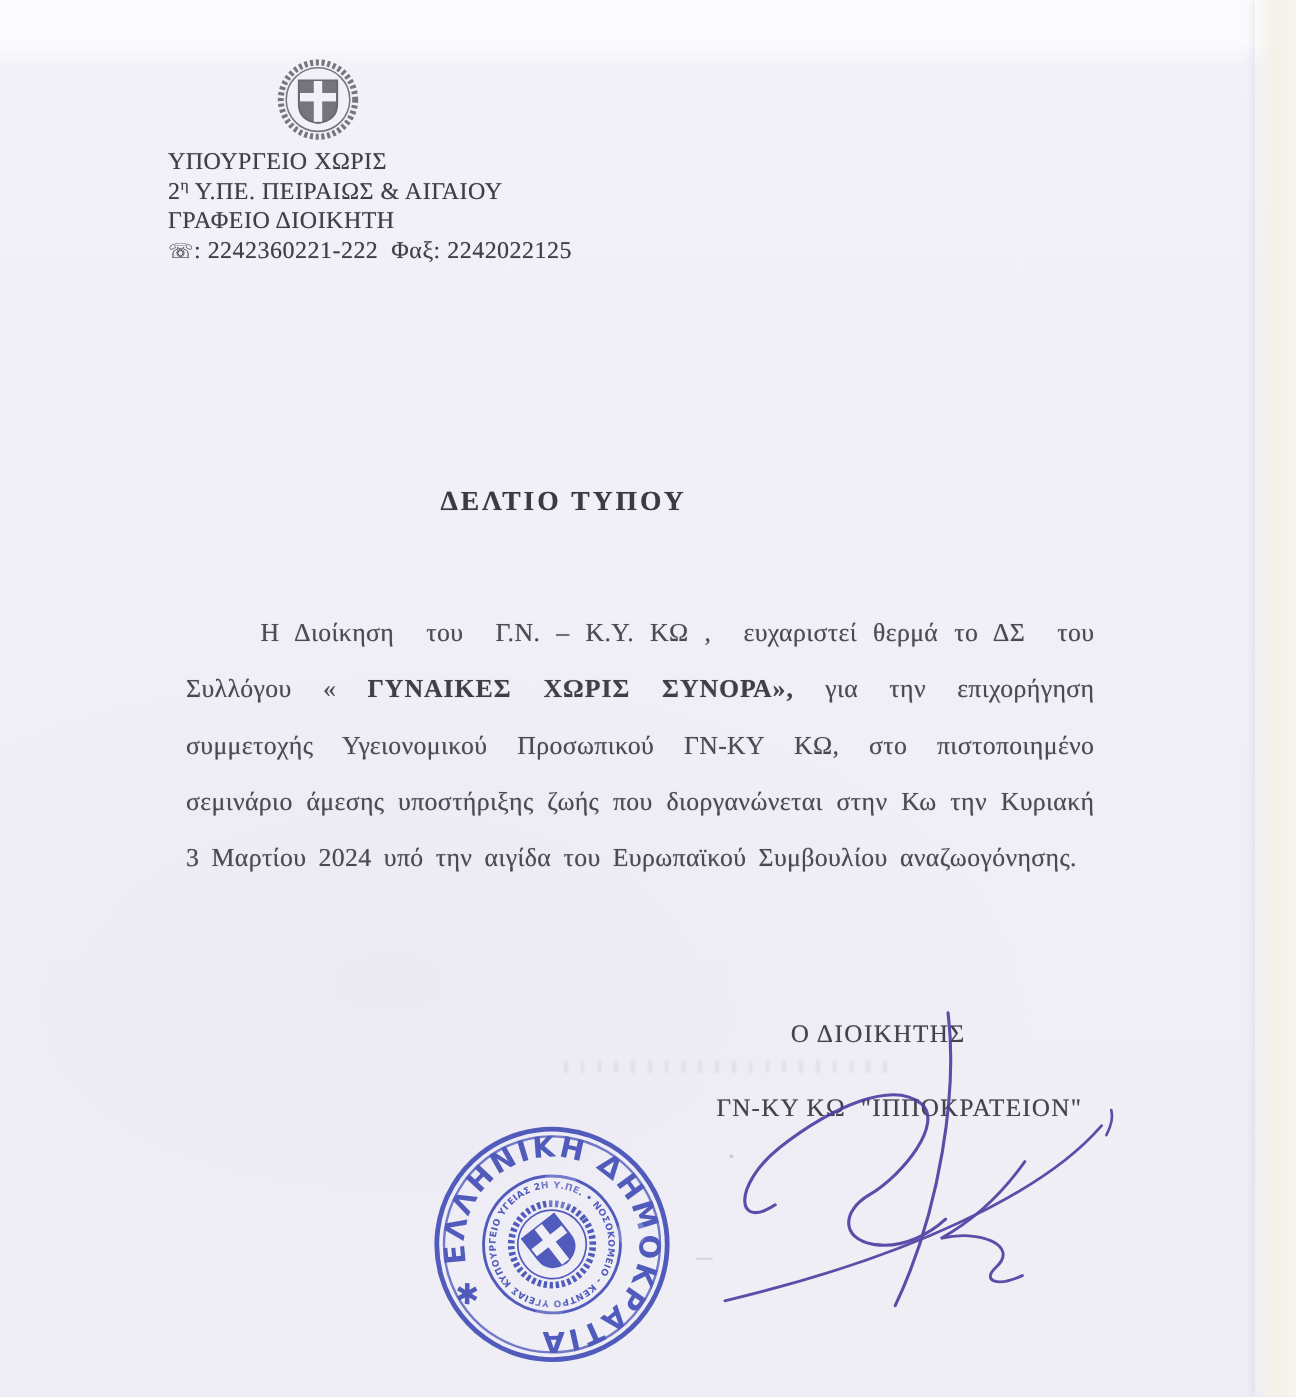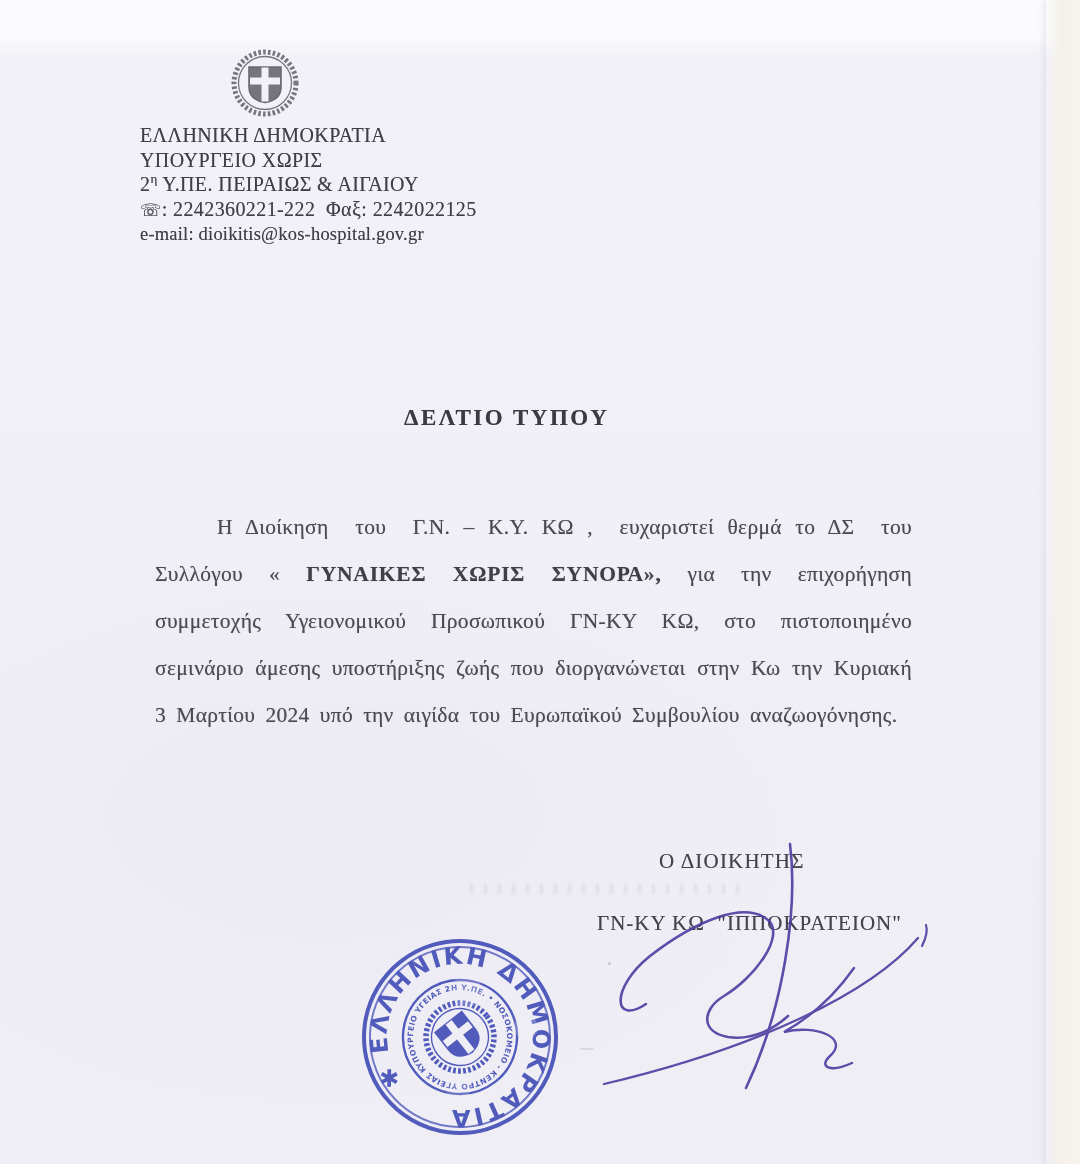--- a/index.html
+++ b/index.html
@@ -23,21 +23,21 @@
   .emblem-top{position:absolute;left:88px;top:0;}
   .lh-lines{position:absolute;left:0;top:78px;width:560px;}
   .lh{font-size:20px;line-height:24.5px;letter-spacing:.4px;color:#3f3f49;
       text-shadow:0 0 .6px rgba(63,63,73,.55);}
   .lh sup{font-size:13px;vertical-align:super;line-height:0;}
   .lh.hospital{font-weight:bold;font-size:20.5px;letter-spacing:.2px;}
   .lh.hospital .u{display:inline-block;border-bottom:2.5px solid #3c3c46;padding-bottom:1px;}
   .lh.email{font-size:18.5px;letter-spacing:.2px;}
   .phone-glyph{font-family:"DejaVu Sans",sans-serif;font-size:17px;}
   .press-title{
-    position:absolute;left:404px;top:405px;margin:0;
+    position:absolute;left:367px;top:405px;margin:0;
     font-size:23px;font-weight:bold;letter-spacing:2.5px;color:#3a3a44;
     text-shadow:0 0 .6px rgba(58,58,68,.6);
   }
   .body-text{
     position:absolute;left:155px;top:504px;width:757px;margin:0;
     font-size:21.5px;line-height:47px;text-align:justify;text-indent:62px;
     word-spacing:4.5px;letter-spacing:.3px;color:#4a4a53;
     text-shadow:0 0 .7px rgba(74,74,83,.5);
   }
   .body-text .b{font-weight:bold;color:#3f3f49;letter-spacing:.8px;}
@@ -71,25 +71,24 @@
     <svg class="emblem-top" width="74" height="76" viewBox="0 0 74 76">
       <g opacity="0.82">
         <circle cx="37" cy="38" r="31" fill="none" stroke="#5c5c66" stroke-width="5" stroke-dasharray="2.6 2.2"></circle>
         <circle cx="37" cy="38" r="26.5" fill="none" stroke="#5c5c66" stroke-width="1.3"></circle>
         <path d="M21,22 h32 v20 q0,13 -16,15.5 q-16,-2.5 -16,-15.5 z" fill="#5a5a64" stroke="#4c4c56" stroke-width="1.6"></path>
         <rect x="33.5" y="22.5" width="7" height="34" fill="#f2f1f8"></rect>
         <rect x="22" y="32.5" width="30" height="7" fill="#f2f1f8"></rect>
       </g>
     </svg>
     <div class="lh-lines">
-      <div class="lh">ΕΛΛΗΝΙΚΗ ΔΗΜΟΚΡΑΤΙΑ</div>
       <div class="lh">ΥΠΟΥΡΓΕΙΟ ΧΩΡΙΣ</div>
       <div class="lh"><span>2</span><sup>η</sup><span> Υ.ΠΕ. ΠΕΙΡΑΙΩΣ &amp; ΑΙΓΑΙΟΥ</span></div>
+      <div class="lh">ΓΡΑΦΕΙΟ ΔΙΟΙΚΗΤΗ</div>
       <div class="lh"><span class="phone-glyph">☏</span><span>: 2242360221-222 &nbsp;Φαξ: 2242022125</span></div>
-      <div class="lh email">e-mail: dioikitis@kos-hospital.gov.gr</div>
     </div>
   </header>
 
   <h1 class="press-title">ΔΕΛΤΙΟ ΤΥΠΟΥ</h1>
 
   <p class="body-text"><span>Η Διοίκηση &nbsp;του &nbsp;Γ.Ν. – Κ.Υ. ΚΩ , &nbsp;ευχαριστεί θερμά το ΔΣ &nbsp;του Συλλόγου « </span><span class="b">ΓΥΝΑΙΚΕΣ ΧΩΡΙΣ ΣΥΝΟΡΑ»,</span><span> για την επιχορήγηση συμμετοχής Υγειονομικού Προσωπικού ΓΝ-ΚΥ ΚΩ, στο πιστοποιημένο σεμινάριο άμεσης υποστήριξης ζωής που διοργανώνεται στην Κω την Κυριακή 3 Μαρτίου 2024 υπό την αιγίδα του Ευρωπαϊκού Συμβουλίου αναζωογόνησης.</span></p>
 
   <div class="sign-role">Ο ΔΙΟΙΚΗΤΗΣ</div>
   <div class="sign-org">ΓΝ-ΚΥ ΚΩ &nbsp;"ΙΠΠΟΚΡΑΤΕΙΟΝ"</div>
 

